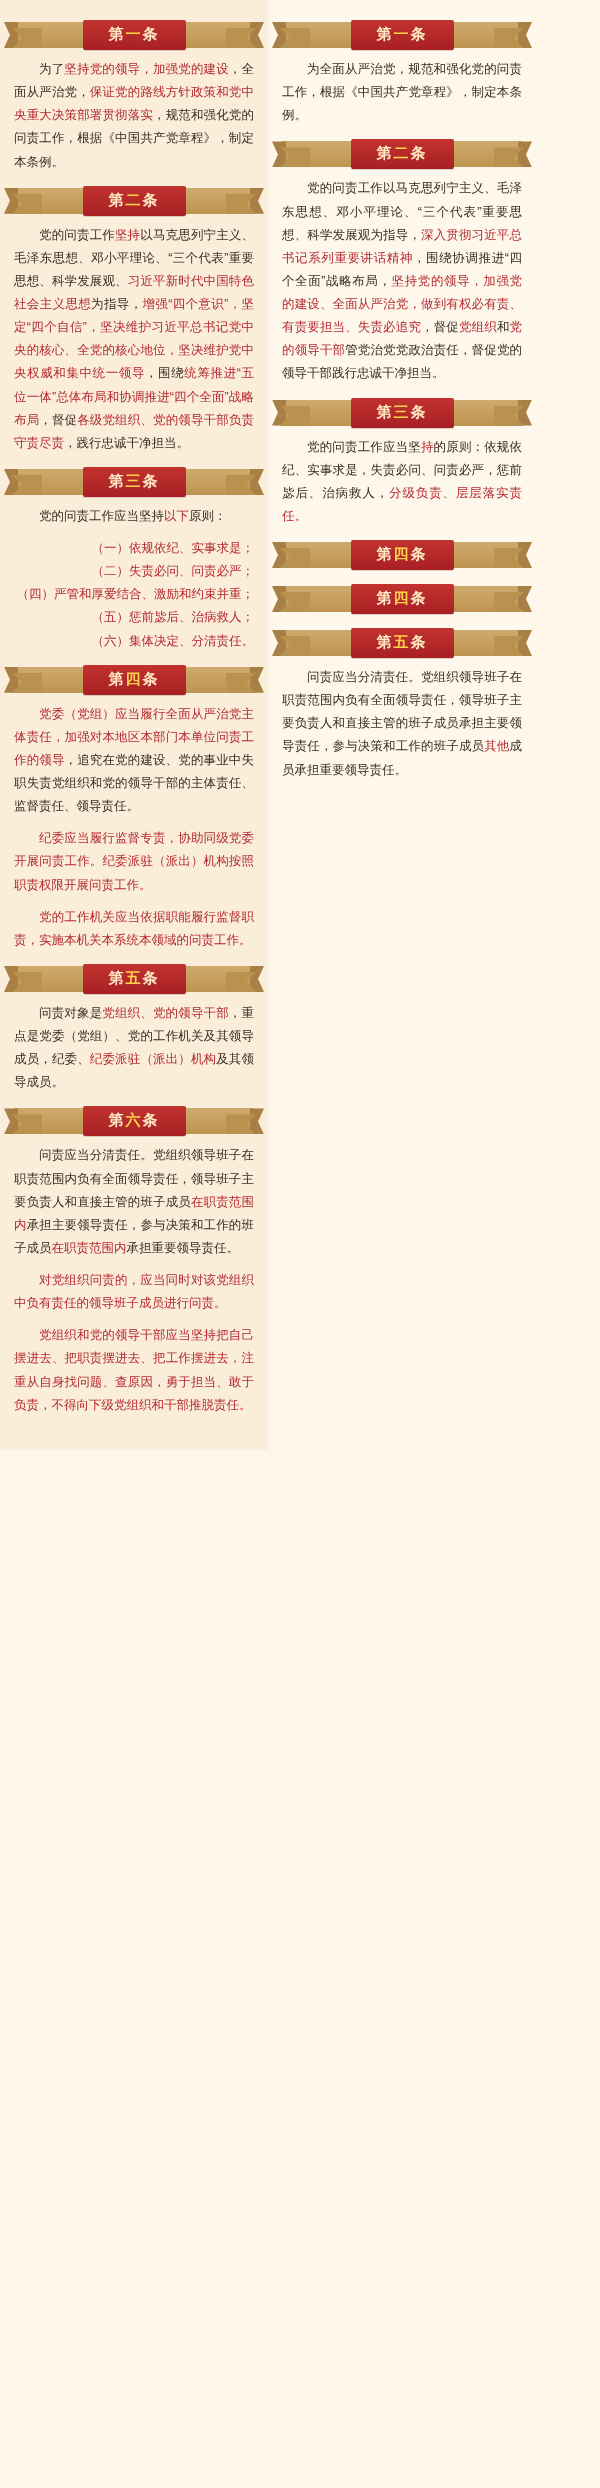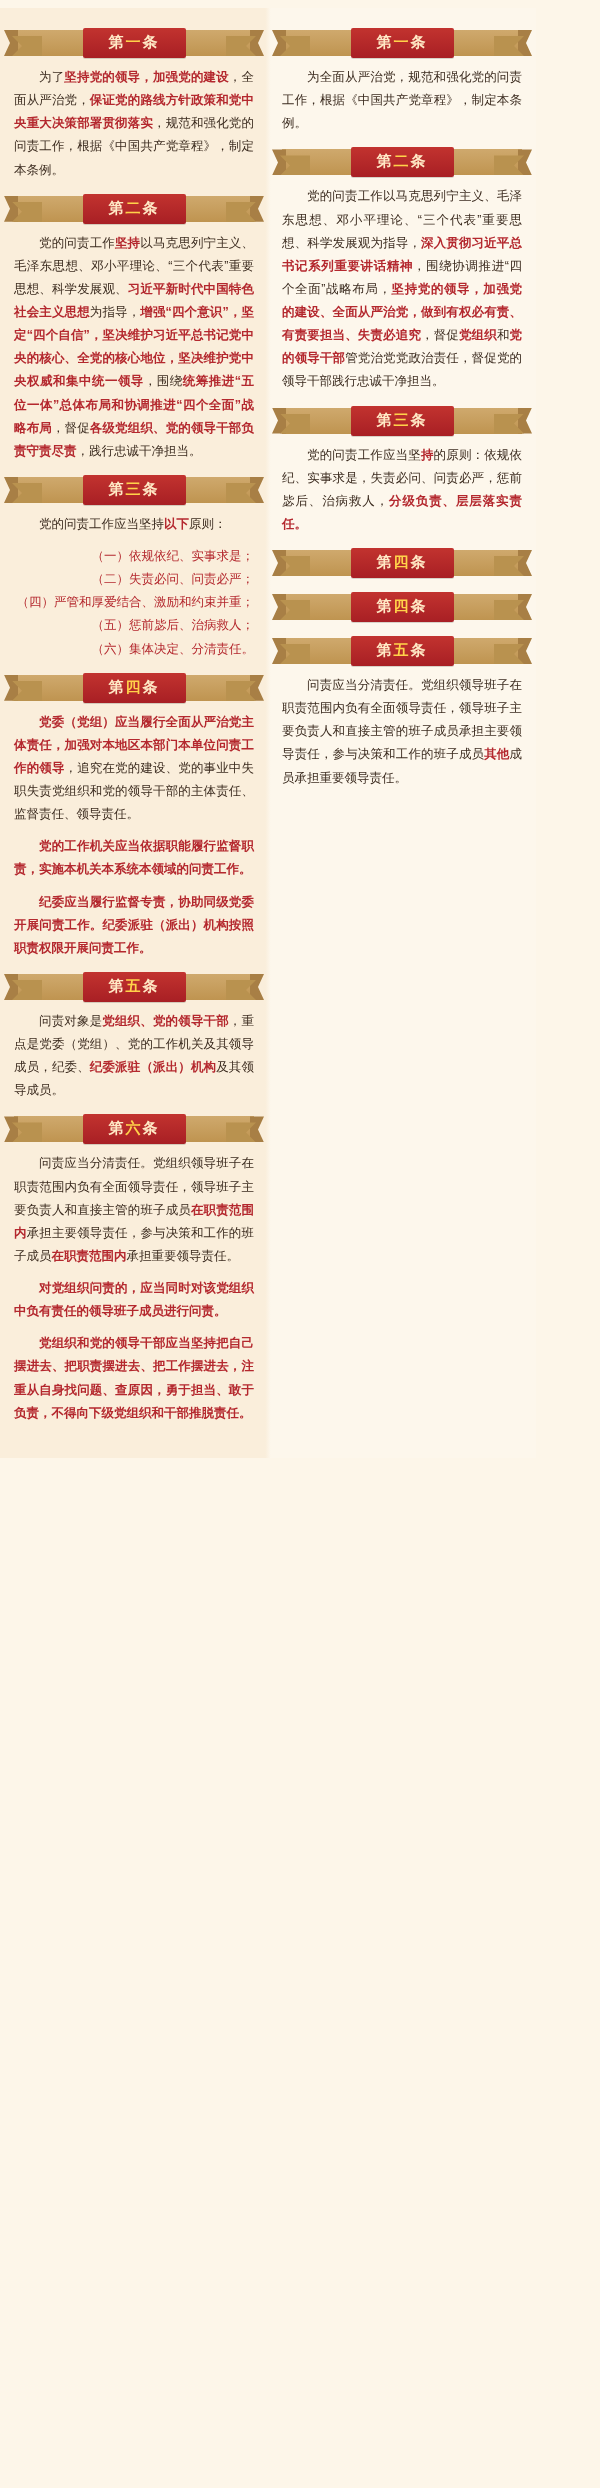--- a/index.html
+++ b/index.html
@@ -9,21 +9,20 @@
     background:#fdf6e9;
     font-family:"Liberation Sans", sans-serif;
     color:#3a2b20;
   }
   .page {
     width:536px;
     position:relative;
     background:
       linear-gradient(90deg,#faeedb 0%,#faeedb 49.5%,#fdf7ec 50.5%,#fdf7ec 100%);
     padding:8px 0 24px 0;
-    margin-top:8px;
   }
   .cols {
     display:flex;
     gap:0;
   }
   .col {
     width:300px;
     padding:0 14px;
   }
   .col.left { }
@@ -84,21 +83,21 @@
   .para {
     font-size:12.5px;
     line-height:1.85;
     text-indent:2em;
     margin:0 0 9px 0;
     text-align:justify;
     color:#3b2b1f;
   }
   .em {
     color:#b4282e;
-    font-weight:bold;
+    font-weight:normal;
   }
   .item {
     font-size:12.5px;
     line-height:1.85;
     text-indent:0;
     margin:0;
     text-align:right;
     color:#b4282e;
     font-weight:normal;
   }
@@ -135,22 +134,22 @@
         <p class="item">（四）严管和厚爱结合、激励和约束并重；</p>
         <p class="item">（五）惩前毖后、治病救人；</p>
         <p class="item">（六）集体决定、分清责任。</p>
         <div class="banner">
           <div class="tail-l"></div>
           <div class="tail-r"></div>
           <div class="ribbon"></div>
           <div class="plate"><span>第</span><span class="num">四</span><span>条</span></div>
         </div>
         <p class="para"><span class="em">党委（党组）应当履行全面从严治党主体责任，加强对本地区本部门本单位问责工作的领导</span><span>，追究在党的建设、党的事业中失职失责党组织和党的领导干部的主体责任、监督责任、领导责任。</span></p>
+        <p class="para"><span class="em">纪委应当履行监督专责，协助同级党委开展问责工作。纪委派驻（派出）机构按照职责权限开展问责工作。</span></p>
         <p class="para"><span class="em">党的工作机关应当依据职能履行监督职责，实施本机关本系统本领域的问责工作。</span></p>
-        <p class="para"><span class="em">纪委应当履行监督专责，协助同级党委开展问责工作。纪委派驻（派出）机构按照职责权限开展问责工作。</span></p>
         <div class="banner">
           <div class="tail-l"></div>
           <div class="tail-r"></div>
           <div class="ribbon"></div>
           <div class="plate"><span>第</span><span class="num">五</span><span>条</span></div>
         </div>
         <p class="para"><span>问责对象是</span><span class="em">党组织、党的领导干部</span><span>，重点是党委（党组）、党的工作机关及其领导成员，纪委、</span><span class="em">纪委派驻（派出）机构</span><span>及其领导成员。</span></p>
         <div class="banner">
           <div class="tail-l"></div>
           <div class="tail-r"></div>

